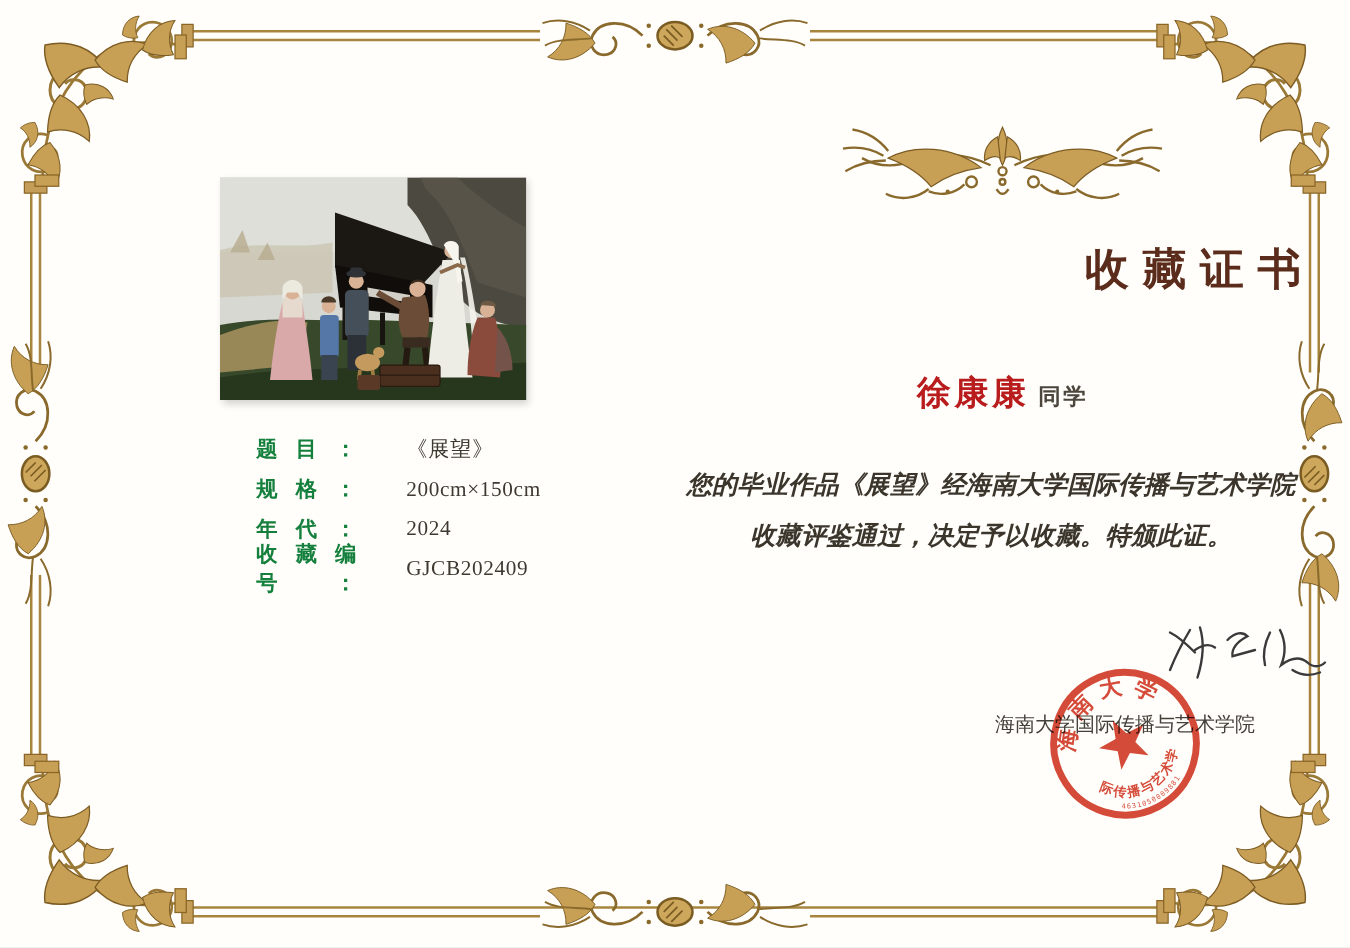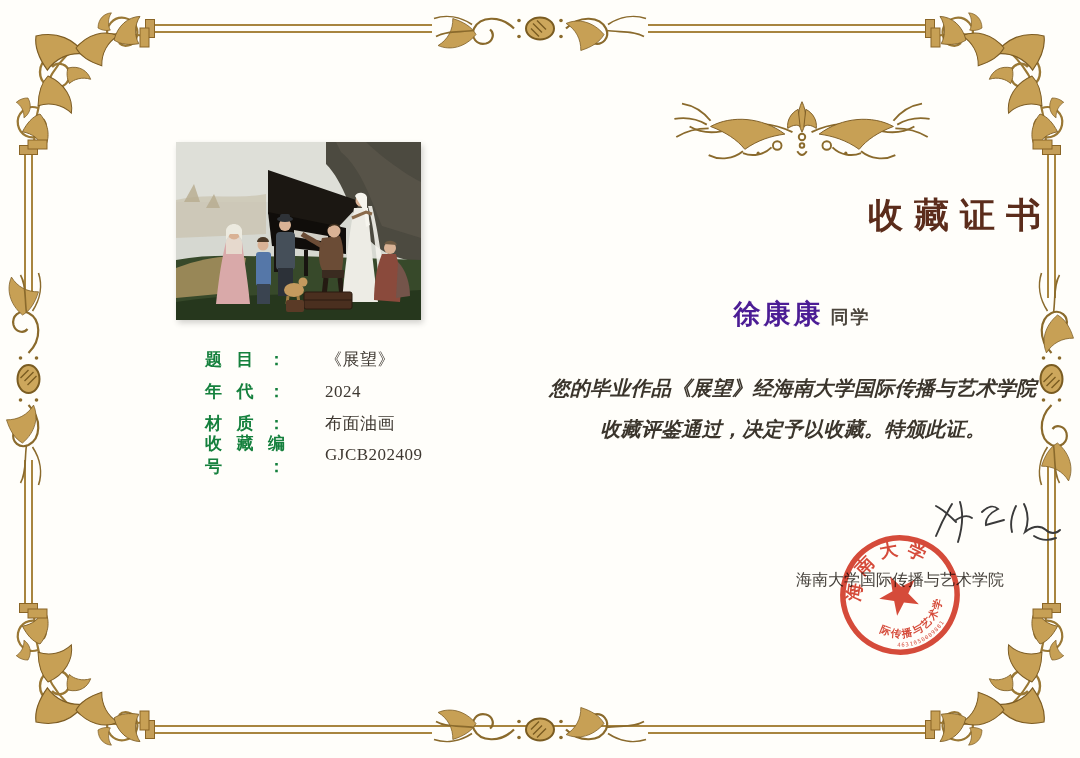--- a/index.html
+++ b/index.html
@@ -26,21 +26,21 @@
   }
   .detail-value{margin-left:40px;font-size:17px;font-weight:400;color:#3e3831;letter-spacing:.5px;}
   
   .flourish{left:658px;top:96px;width:288px;height:80px;}
   .cert-title{
     left:552px;top:192px;width:500px;text-align:right;
     font-size:35px;font-weight:700;color:#5b2c1b;
     letter-spacing:11px;text-indent:11px;
   }
   .recipient{left:552px;top:296px;width:500px;text-align:center;white-space:nowrap;}
-  .recipient-name{font-size:27px;font-weight:700;color:#4c1d95;letter-spacing:3px;}
+  .recipient-name{font-size:27px;font-weight:700;color:#b91c1c;letter-spacing:3px;}
   .recipient-suffix{font-size:18px;font-weight:600;color:#4c463d;margin-left:7px;letter-spacing:2px;}
   .body-text{left:548px;top:368px;width:490px;text-align:center;}
   .body-line{font-size:20px;font-weight:600;color:#3b352c;line-height:41px;letter-spacing:.3px;white-space:nowrap;font-style:italic;}
   .signature{left:930px;top:492px;width:132px;height:60px;}
   .issuer{
     left:788px;top:570px;width:224px;text-align:center;
     font-size:16px;font-weight:400;color:#45403a;letter-spacing:0;
   }
   .seal{left:832px;top:527px;width:136px;height:136px;mix-blend-mode:multiply;opacity:.92;}
   .frame-svg{left:0;top:0;}
@@ -182,26 +182,26 @@
       <path d="M128,158 h48" stroke="#2a1a10" stroke-width="1"></path>
     </svg>
   </div>
 
   <div class="abs details">
     <div class="detail-row">
       <span class="detail-label">题目：</span>
       <span class="detail-value">《展望》</span>
     </div>
     <div class="detail-row">
+      <span class="detail-label">规格：</span>
+      <span class="detail-value">200cm×150cm</span>
+    </div>
+    <div class="detail-row">
       <span class="detail-label">年代：</span>
       <span class="detail-value">2024</span>
-    </div>
-    <div class="detail-row">
-      <span class="detail-label">材质：</span>
-      <span class="detail-value">布面油画</span>
     </div>
     <div class="detail-row">
       <span class="detail-label">收藏编号：</span>
       <span class="detail-value">GJCB202409</span>
     </div>
   </div>
 
   <svg class="abs flourish" viewBox="-144 -42 288 84">
     <g fill="none" stroke="#8a6a2c" stroke-width="2">
 

